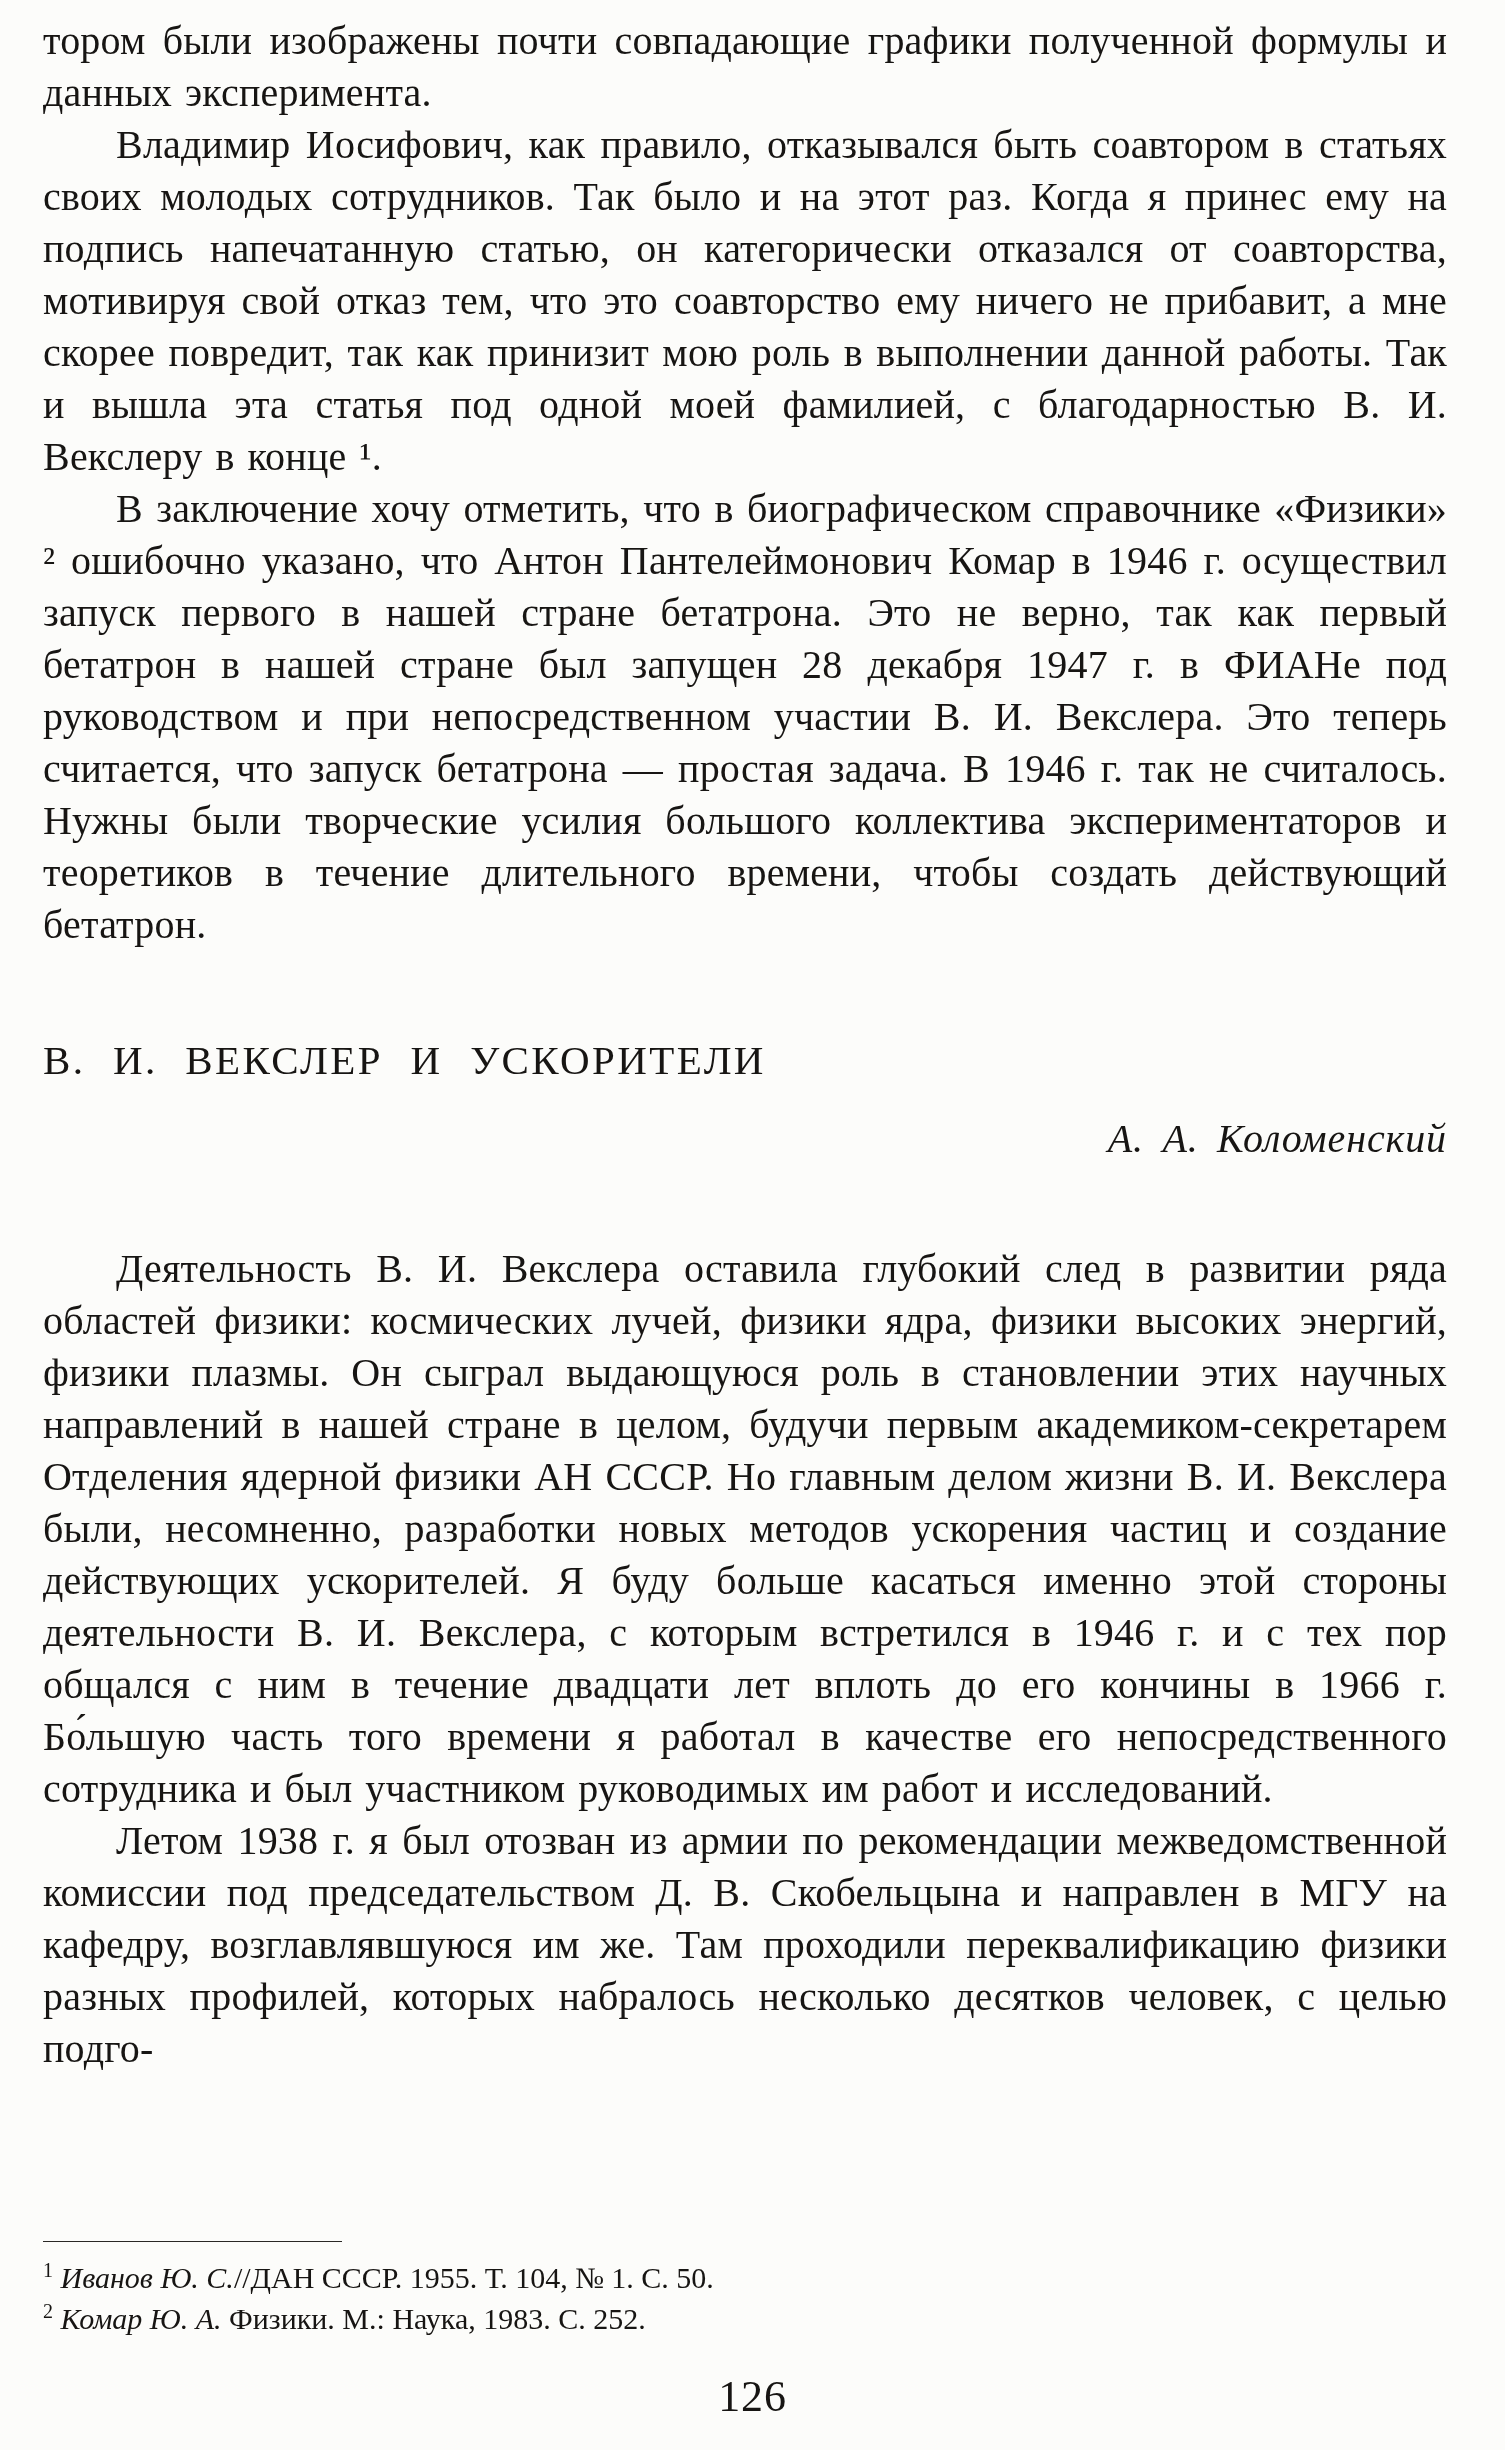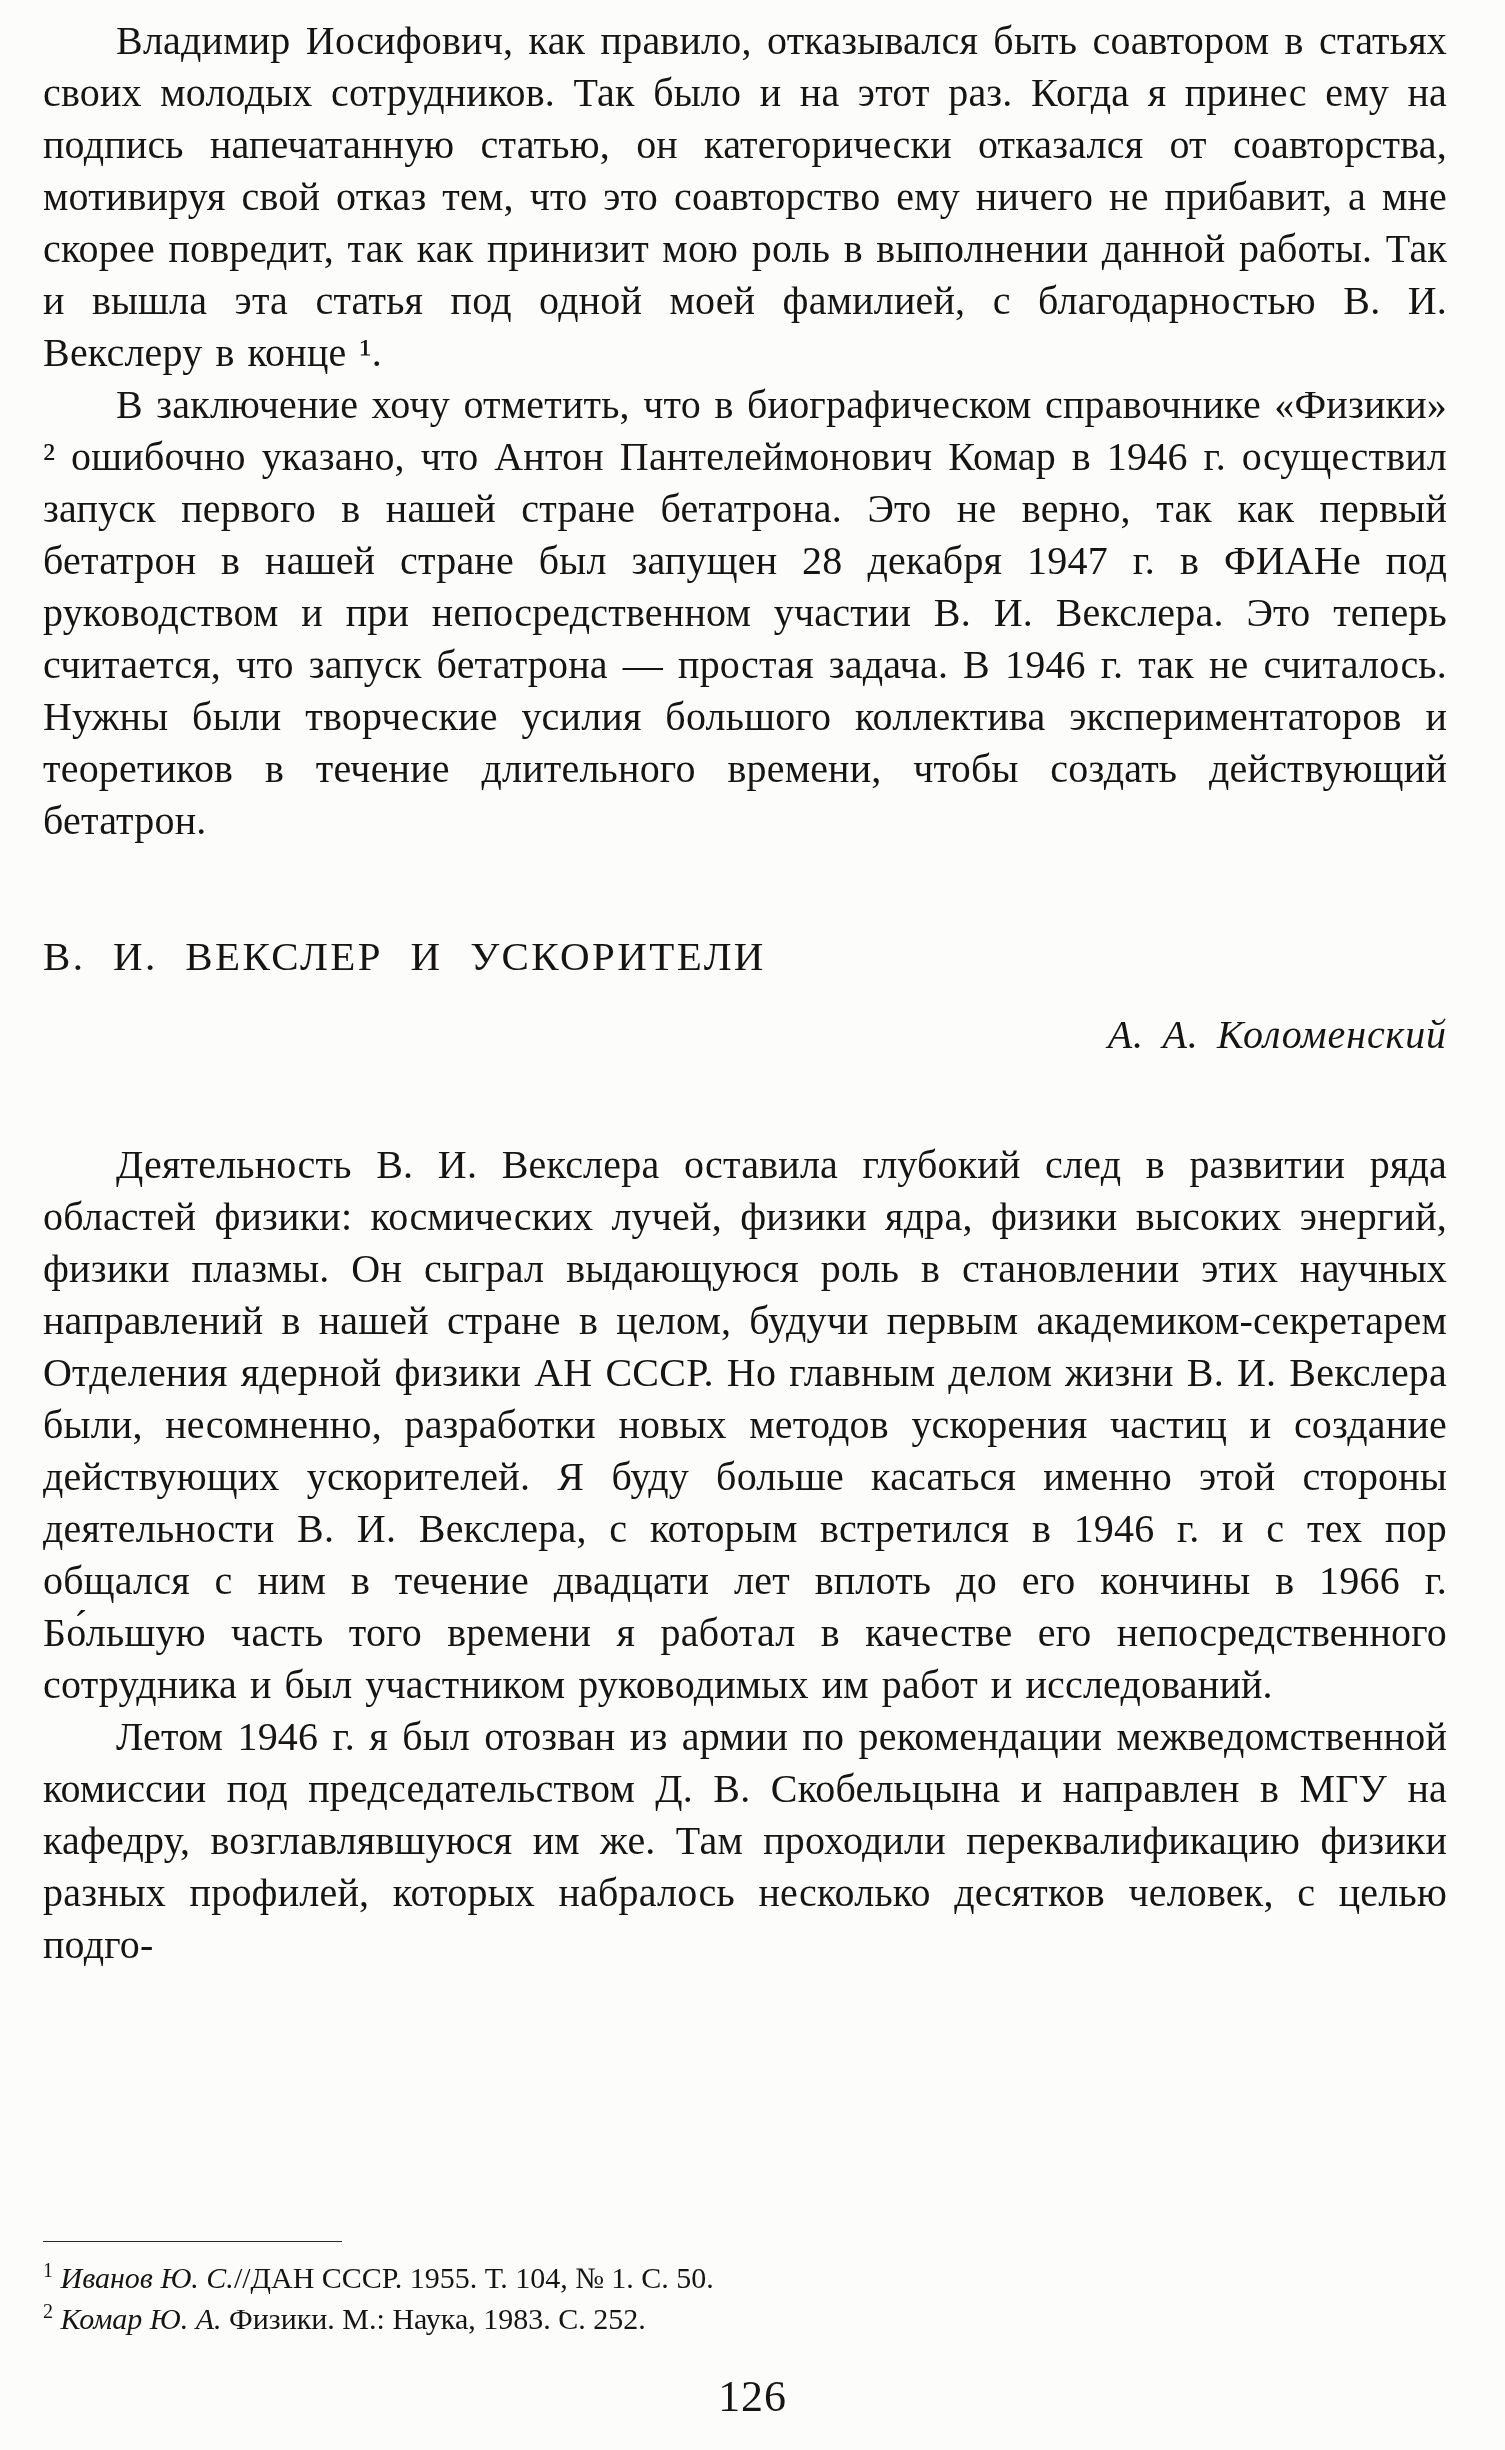--- a/index.html
+++ b/index.html
@@ -83,32 +83,33 @@
     letter-spacing: 0.9px;
   }
 </style>
 </head>
 <body>
 
 <div class="page">
 
   <div class="body-text">
 
+    <p class="para no-indent">тором были изображены почти совпадающие графики полученной формулы и данных эксперимента.</p>
 
     <p class="para">Владимир Иосифович, как правило, отказывался быть соавтором в статьях своих молодых сотрудников. Так было и на этот раз. Когда я принес ему на подпись напечатанную статью, он категорически отказался от соавторства, мотивируя свой отказ тем, что это соавторство ему ничего не прибавит, а мне скорее повредит, так как принизит мою роль в выполнении данной работы. Так и вышла эта статья под одной моей фамилией, с благодарностью В. И. Векслеру в конце ¹.</p>
 
     <p class="para">В заключение хочу отметить, что в биографическом справочнике «Физики» ² ошибочно указано, что Антон Пантелеймонович Комар в 1946 г. осуществил запуск первого в нашей стране бетатрона. Это не верно, так как первый бетатрон в нашей стране был запущен 28 декабря 1947 г. в ФИАНе под руководством и при непосредственном участии В. И. Векслера. Это теперь считается, что запуск бетатрона — простая задача. В 1946 г. так не считалось. Нужны были творческие усилия большого коллектива экспериментаторов и теоретиков в течение длительного времени, чтобы создать действующий бетатрон.</p>
 
     <h1 class="section-title">В. И. ВЕКСЛЕР И УСКОРИТЕЛИ</h1>
 
     <div class="section-author">А. А. Коломенский</div>
 
     <p class="para">Деятельность В. И. Векслера оставила глубокий след в развитии ряда областей физики: космических лучей, физики ядра, физики высоких энергий, физики плазмы. Он сыграл выдающуюся роль в становлении этих научных направлений в нашей стране в целом, будучи первым академиком-секретарем Отделения ядерной физики АН СССР. Но главным делом жизни В. И. Векслера были, несомненно, разработки новых методов ускорения частиц и создание действующих ускорителей. Я буду больше касаться именно этой стороны деятельности В. И. Векслера, с которым встретился в 1946 г. и с тех пор общался с ним в течение двадцати лет вплоть до его кончины в 1966 г. Бо́льшую часть того времени я работал в качестве его непосредственного сотрудника и был участником руководимых им работ и исследований.</p>
 
-    <p class="para">Летом 1946 г. я был отозван из армии по рекомендации межведомственной комиссии под председательством Д. В. Скобельцына и направлен в МГУ на кафедру, возглавлявшуюся им же. Там проходили переквалификацию физики разных профилей, которых набралось несколько десятков человек, с целью подго-</p>
+    <p class="para">Летом 1938 г. я был отозван из армии по рекомендации межведомственной комиссии под председательством Д. В. Скобельцына и направлен в МГУ на кафедру, возглавлявшуюся им же. Там проходили переквалификацию физики разных профилей, которых набралось несколько десятков человек, с целью подго-</p>
 
   </div>
 
   <div class="footnotes">
     <div class="footnote-rule"></div>
 
     <p class="footnote"><sup>1</sup><i>Иванов Ю. С.</i><span>//ДАН СССР. 1955. Т. 104, № 1. С. 50.</span></p>
 
     <p class="footnote"><sup>2</sup><i>Комар Ю. А.</i><span> Физики. М.: Наука, 1983. С. 252.</span></p>
   </div>

